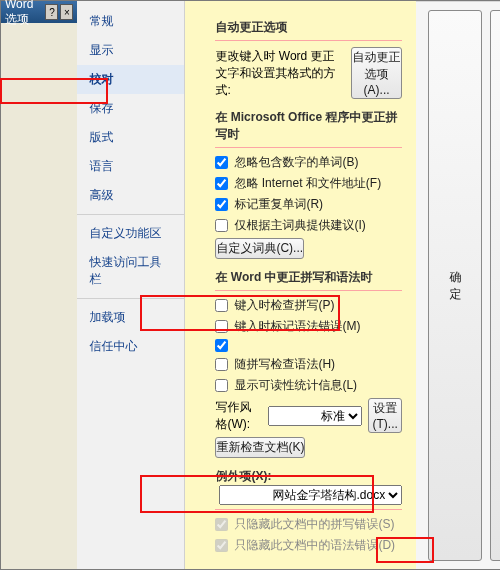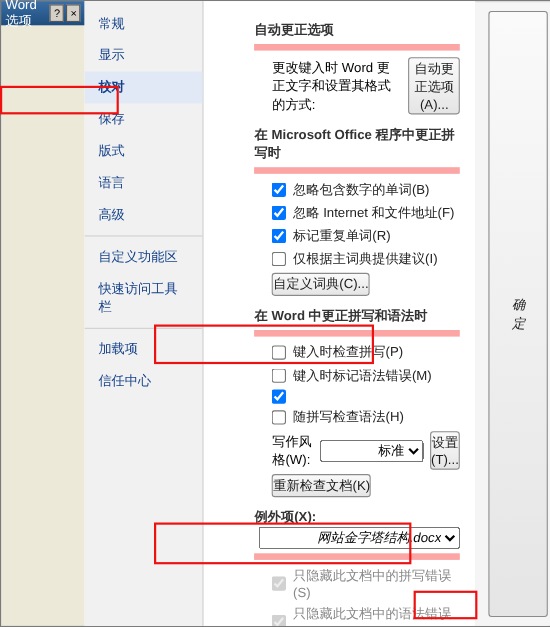--- a/index.html
+++ b/index.html
@@ -35,23 +35,22 @@
     background: #d4d0c8;
     border: 1px solid #555;
     margin-left: 2px;
     display: flex; align-items: center; justify-content: center;
     font-size: 10px;
     color: #000;
   }
   .body {
     display: flex;
     flex: 1;
-    background: #ffffff;
+    background: #fef9c3;
     min-height: 0;
-    gap: 32px;
   }
   .sidebar {
     width: 108px;
     background: #f1f1f1;
     border-right: 1px solid #d0d0d0;
     padding-top: 6px;
   }
   .sidebar-item {
     padding: 6px 12px;
     color: #15428b;
@@ -67,23 +66,23 @@
   }
   .main {
     flex: 1;
     padding: 8px 14px 8px 14px;
     overflow: hidden;
     position: relative;
   }
   .section-title {
     font-weight: bold;
     color: #333;
-    margin: 10px 0 6px 0;
+    margin: 10px 0 6px 16px;
     padding-bottom: 4px;
-    border-bottom: 6px solid #fca5a5;
+    border-bottom: 1px solid #fca5a5;
   }
   .row {
     display: flex;
     align-items: center;
     margin: 4px 0 4px 16px;
     gap: 6px;
   }
   .row.indent { margin-left: 16px; }
   .row label { color: #222; }
   .row input[type=checkbox] {
@@ -108,21 +107,20 @@
   .footer {
     border-top: 1px solid #d8d8d8;
     padding: 8px 12px;
     display: flex;
     justify-content: flex-end;
     gap: 8px;
     background: #f5f5f5;
   }
   .btn.primary {
     padding: 3px 20px;
-    font-style: italic;
   }
   .hl-red { position: absolute; border: 2px solid #e11; pointer-events: none; }
   .hl-1 { left: 0px; top: 78px; width: 108px; height: 26px; }
   .hl-2 { left: 140px; top: 295px; width: 200px; height: 36px; }
   .hl-3 { left: 140px; top: 475px; width: 234px; height: 38px; }
   .hl-4 { left: 376px; top: 537px; width: 58px; height: 26px; }
 </style>
 </head>
 <body>
 
@@ -190,31 +188,35 @@
           <label>键入时标记语法错误(M)</label>
         </div>
       <div class="row indent">
           <input type="checkbox" checked="" style="">
         </div>
       <div class="row indent">
           <input type="checkbox" style="">
           <label>随拼写检查语法(H)</label>
         </div>
       <div class="row indent">
+          <input type="checkbox" style="">
+          <label>显示可读性统计信息(L)</label>
+        </div>
+      <div class="row indent">
         <span>写作风格(W):</span>
         <select><option>标准</option></select>
         <button class="btn small">设置(T)...</button>
       </div>
       <div class="row indent">
           <button class="btn small">重新检查文档(K)</button>
         </div>
 
       <div class="section-title">
         <span>例外项(X):</span>
-        <select style="font-weight:normal;margin-left:4px;font-style:italic;"><option>网站金字塔结构.docx</option></select>
+        <select style="font-weight:normal;margin-left:4px;"><option>网站金字塔结构.docx</option></select>
       </div>
       <div class="row indent">
           <input type="checkbox" checked="" disabled="" style="">
           <label style="color:#888">只隐藏此文档中的拼写错误(S)</label>
         </div>
       <div class="row indent">
           <input type="checkbox" checked="" disabled="" style="">
           <label style="color:#888">只隐藏此文档中的语法错误(D)</label>
         </div>
 

